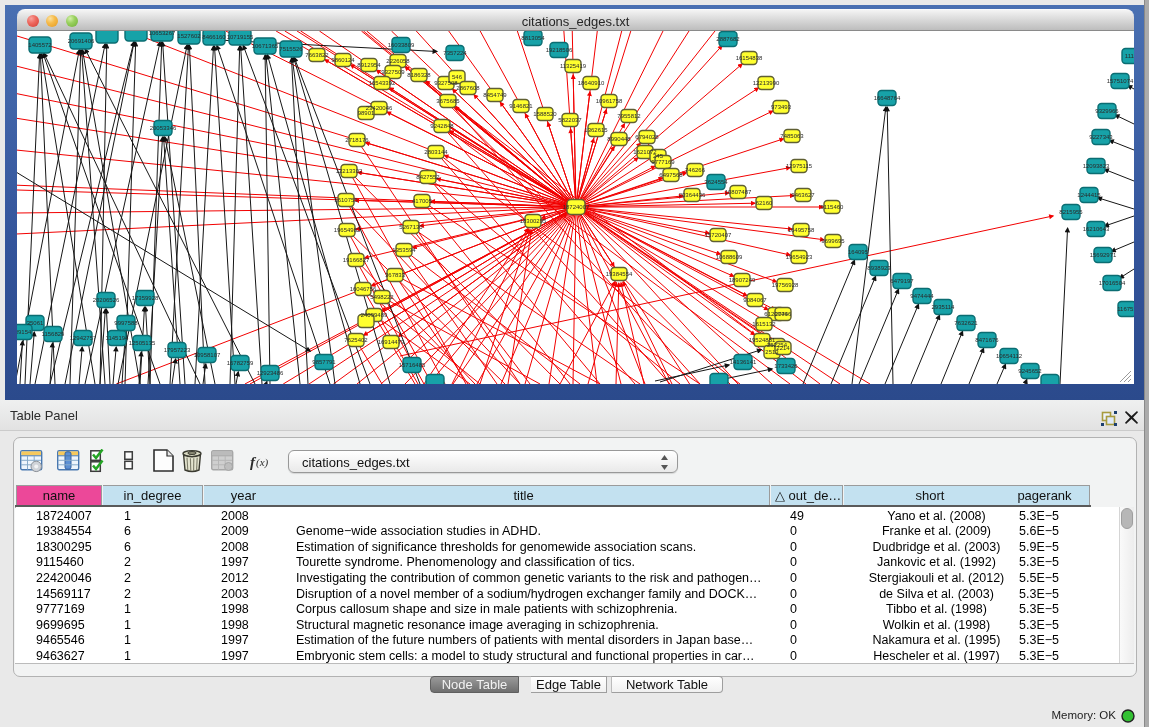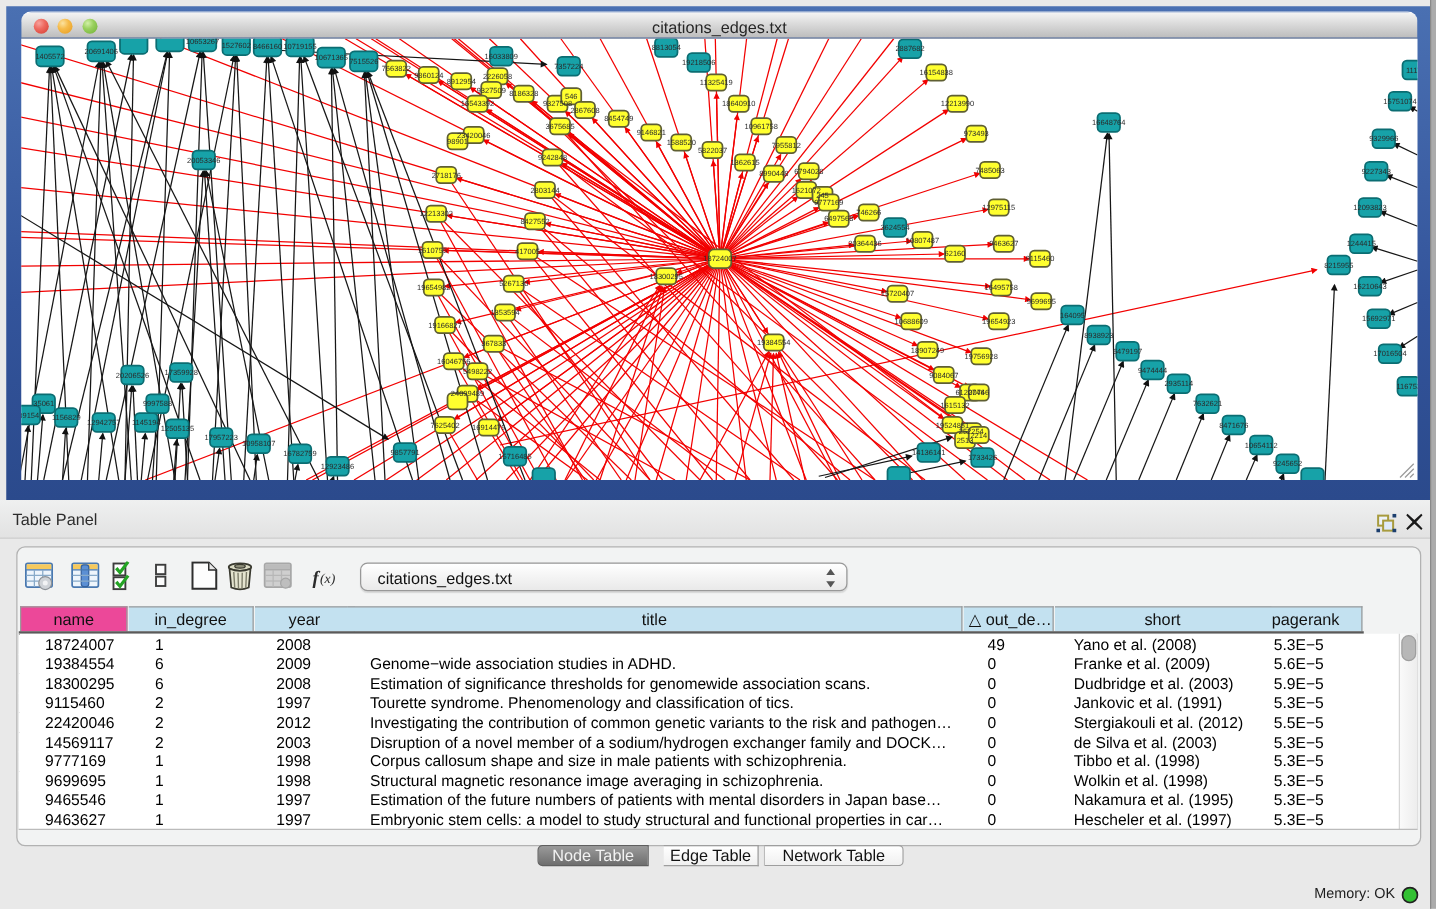--- a/index.html
+++ b/index.html
@@ -21,21 +21,21 @@
 #innerpanel{position:absolute;left:13px;top:437px;width:1124px;height:240px;
  background:#f2f3f3;border:1px solid #b2b2b2;border-radius:7px;}
 #combo{position:absolute;left:288px;top:450px;width:390px;height:23px;border:1px solid #989898;
  border-radius:6px;background:linear-gradient(#ffffff,#e9e9e9);box-shadow:0 1px 1px rgba(0,0,0,.12);}
 #combo .t{position:absolute;left:13px;top:4px;font-size:13px;color:#111;}
 
 .hcell{position:absolute;top:485px;height:20px;font-size:13px;color:#111;text-align:center;
  line-height:20px;border-right:1px solid #9b9b9b;border-top:1px solid #9b9b9b;background:#c3e1f0;}
 .trow{position:absolute;left:15px;width:1104px;height:16px;font-size:12.5px;color:#000;background:#fff}
 .trow span{position:absolute;top:1px;white-space:nowrap;overflow:hidden}
-.trow .ctr{}
+.trow .ctr{text-align:center}
 
 .tabseg{position:absolute;top:676px;height:17px;font-size:13px;text-align:center;line-height:16px;}
 </style></head>
 <body>
 <div id="netpanel"></div>
 <div id="win">
   <div id="titlebar">
     <div class="tl" style="left:9.5px;background:radial-gradient(circle at 35% 30%,#f7a29d,#ee6a60 40%,#d33a30)"></div>
     <div class="tl" style="left:29px;background:radial-gradient(circle at 35% 30%,#fbe2a0,#f6bb4a 40%,#e59a1f)"></div>
     <div class="tl" style="left:48.5px;background:radial-gradient(circle at 35% 30%,#d2f0a8,#99d05e 40%,#6faf35)"></div>
@@ -702,21 +702,21 @@
     <span style="left:775px">0</span>
     <span class="ctr" style="left:844px;width:155px">Dudbridge et al. (2003)</span>
     <span style="left:1004px">5.9E−5</span>
   </div>
 <div class="trow" style="top:554.3px">
     <span style="left:21px">9115460</span>
     <span style="left:109px">2</span>
     <span style="left:206px">1997</span>
     <span style="left:281px;width:486px">Tourette syndrome. Phenomenology and classification of tics.</span>
     <span style="left:775px">0</span>
-    <span class="ctr" style="left:844px;width:155px">Jankovic et al. (1991)</span>
+    <span class="ctr" style="left:844px;width:155px">Jankovic et al. (1992)</span>
     <span style="left:1004px">5.3E−5</span>
   </div>
 <div class="trow" style="top:569.9px">
     <span style="left:21px">22420046</span>
     <span style="left:109px">2</span>
     <span style="left:206px">2012</span>
     <span style="left:281px;width:486px">Investigating the contribution of common genetic variants to the risk and pathogen…</span>
     <span style="left:775px">0</span>
     <span class="ctr" style="left:844px;width:155px">Stergiakouli et al. (2012)</span>
     <span style="left:1004px">5.5E−5</span>

